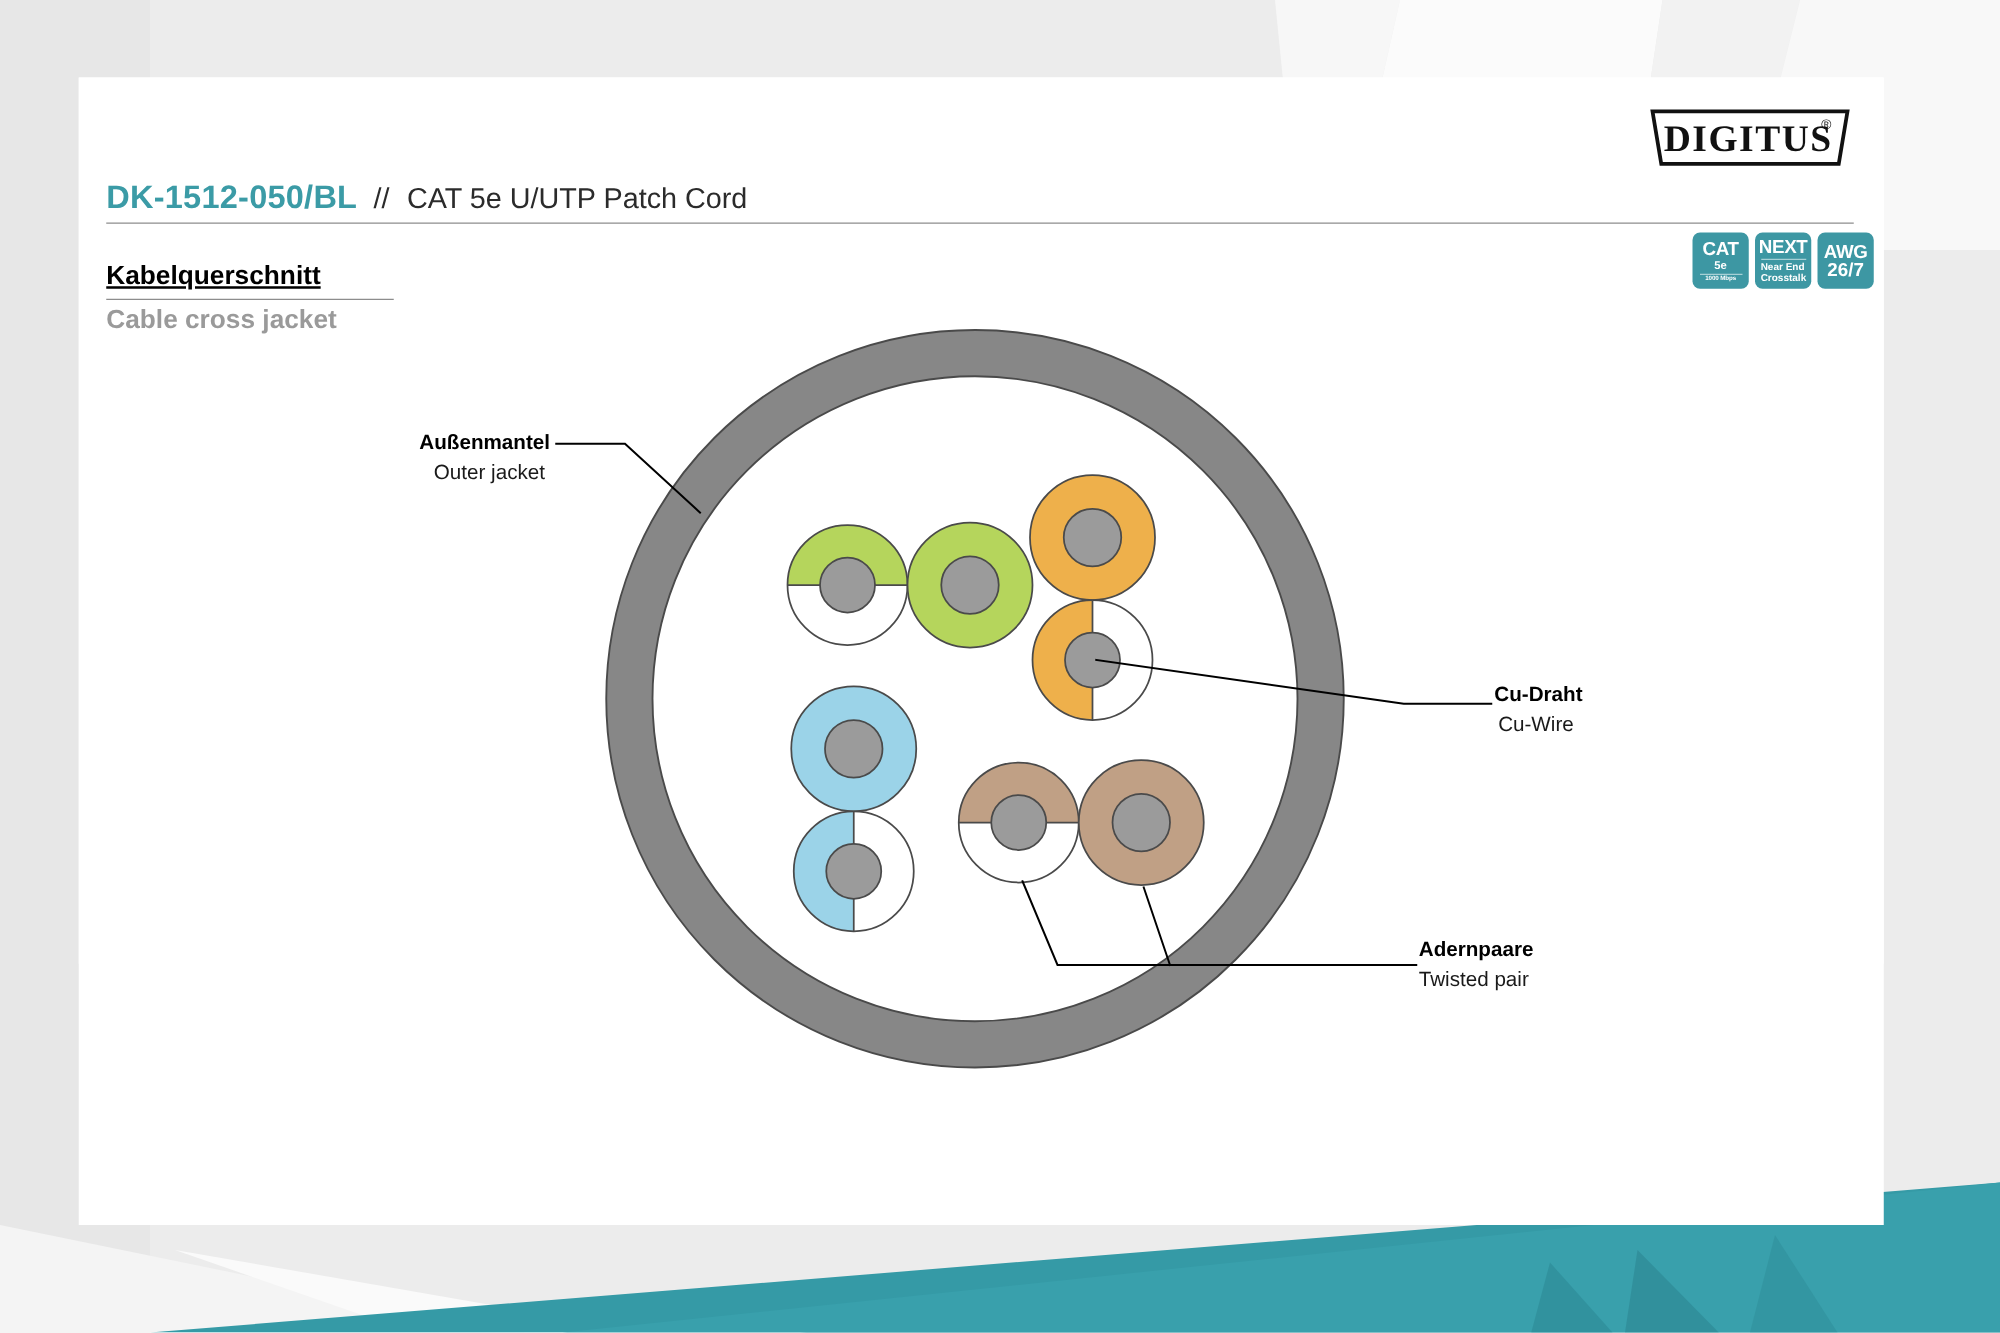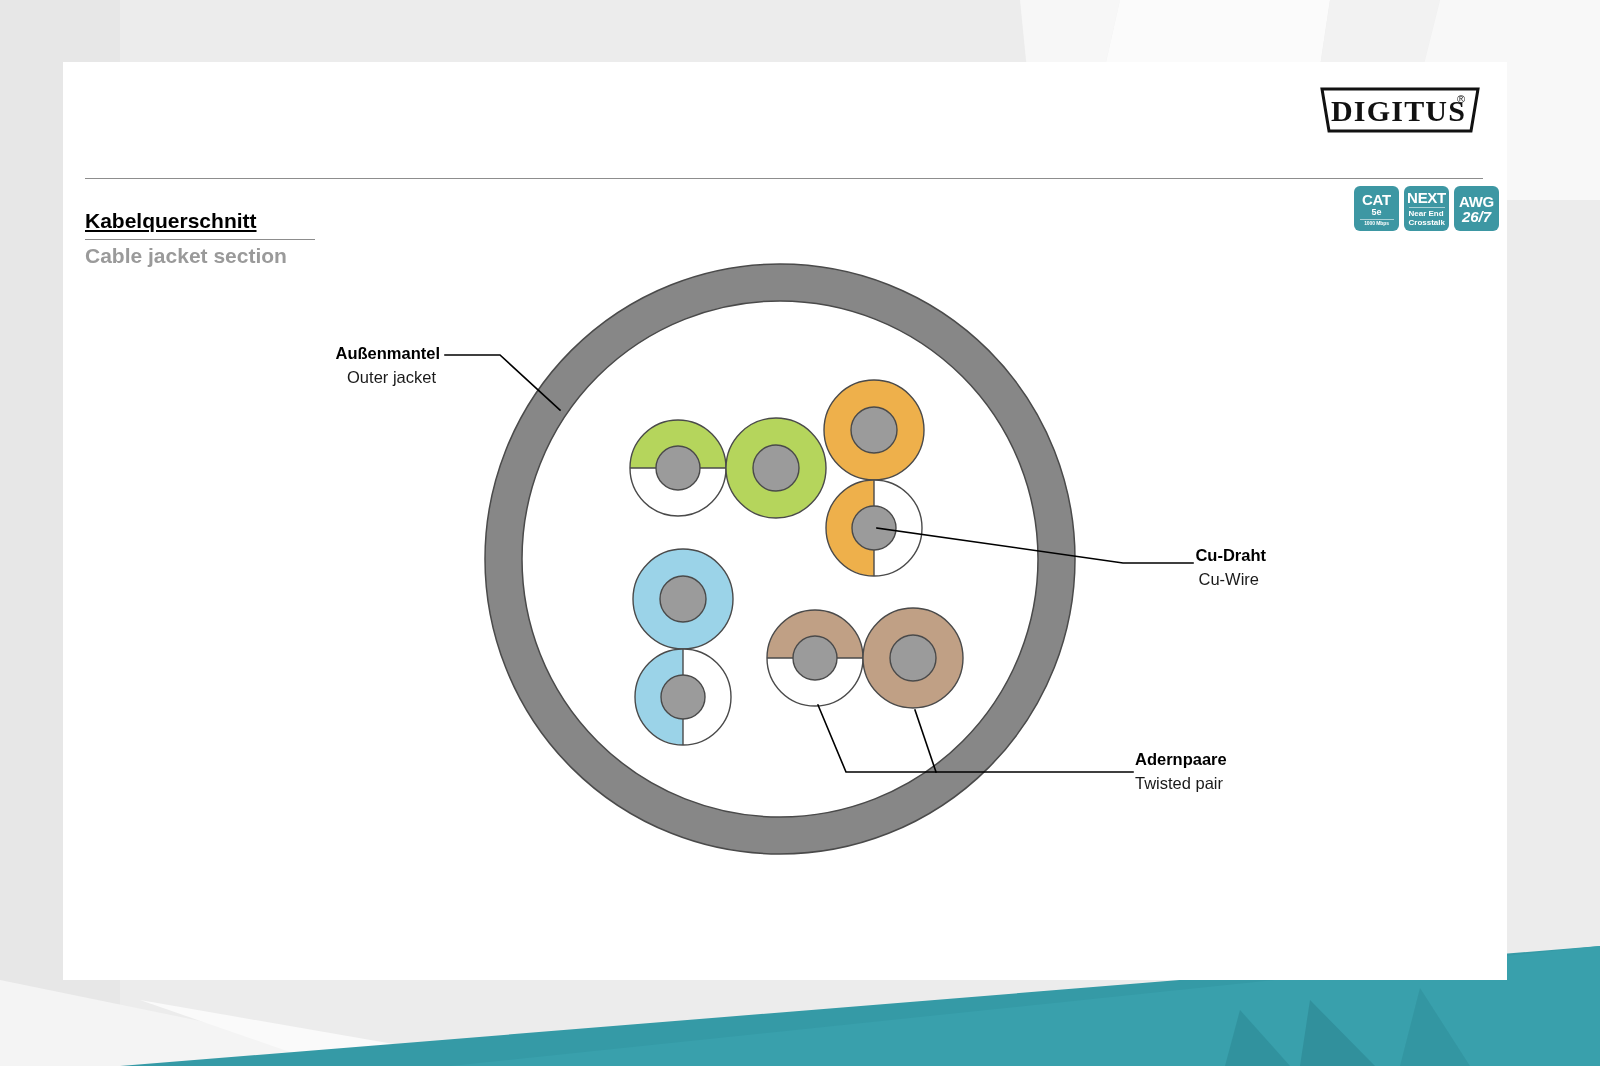--- a/index.html
+++ b/index.html
@@ -81,21 +81,21 @@
   .badge .b-foot {
     font-size:5px; font-weight:bold; margin-top:2px;
     border-top:1px solid rgba(255,255,255,.55);
     padding-top:1px; width:34px; text-align:center;
     letter-spacing:-.1px;
   }
   .badge .b-two { font-size:8px; font-weight:bold; text-align:left;
                   line-height:1.05; margin-top:2px;
                   border-top:1px solid rgba(255,255,255,.55);
                   padding-top:2px; width:36px; }
-  .badge .b-num { font-size:15px; font-weight:bold; margin-top:0px;font-style:italic; }
+  .badge .b-num { font-size:15px; font-weight:bold; margin-top:0px; }
 
   
   .sec {
     position:absolute;
     left:22px; top:147px;
     width:420px;
   }
   .sec-de {
     font-size:21px; font-weight:bold; color:#000000;
     padding-bottom:4px;
@@ -147,20 +147,25 @@
 <div class="card">
 
   <div class="logo-wrap">
     <svg viewBox="0 0 162 48" width="162" height="48">
       <polygon points="3,3 159,3 152,45 10,45" fill="#ffffff" stroke="#111111" stroke-width="3"></polygon>
       <text x="12" y="35" font-family="Liberation Serif, serif" font-size="30" font-weight="bold" fill="#111111" letter-spacing="1.2">DIGITUS</text>
       <text x="138" y="17" font-family="Liberation Sans, sans-serif" font-size="11" fill="#111111">®</text>
     </svg>
   </div>
 
+  <div class="title-row">
+    <span class="title-code">DK-1512-050/BL</span>
+    <span class="title-sep">//</span>
+    <span class="title-desc">CAT 5e U/UTP Patch Cord</span>
+  </div>
   <div class="title-rule"></div>
 
   <div class="badges">
     <div class="badge">
       <span class="b-main">CAT</span>
       <span class="b-sub">5e</span>
       <span class="b-foot">1000 Mbps</span>
     </div>
     <div class="badge">
       <span class="b-main">NEXT</span>
@@ -168,21 +173,21 @@
     </div>
     <div class="badge">
       <span class="b-main">AWG</span>
       <span class="b-num">26/7</span>
     </div>
   </div>
 
   <div class="sec">
     <div class="sec-de">Kabelquerschnitt</div>
     <div class="sec-rule"></div>
-    <div class="sec-en">Cable jacket section</div>
+    <div class="sec-en">Cable cross jacket</div>
   </div>
 
   <svg id="diagram" viewBox="0 0 1444 918">
 
     <g>
       <circle cx="717" cy="497" r="295" fill="#878787" stroke="#4a4a4a" stroke-width="1.5"></circle>
       <circle cx="717" cy="497" r="258" fill="#ffffff" stroke="#4a4a4a" stroke-width="1.5"></circle>
     </g>
 
     <g>

